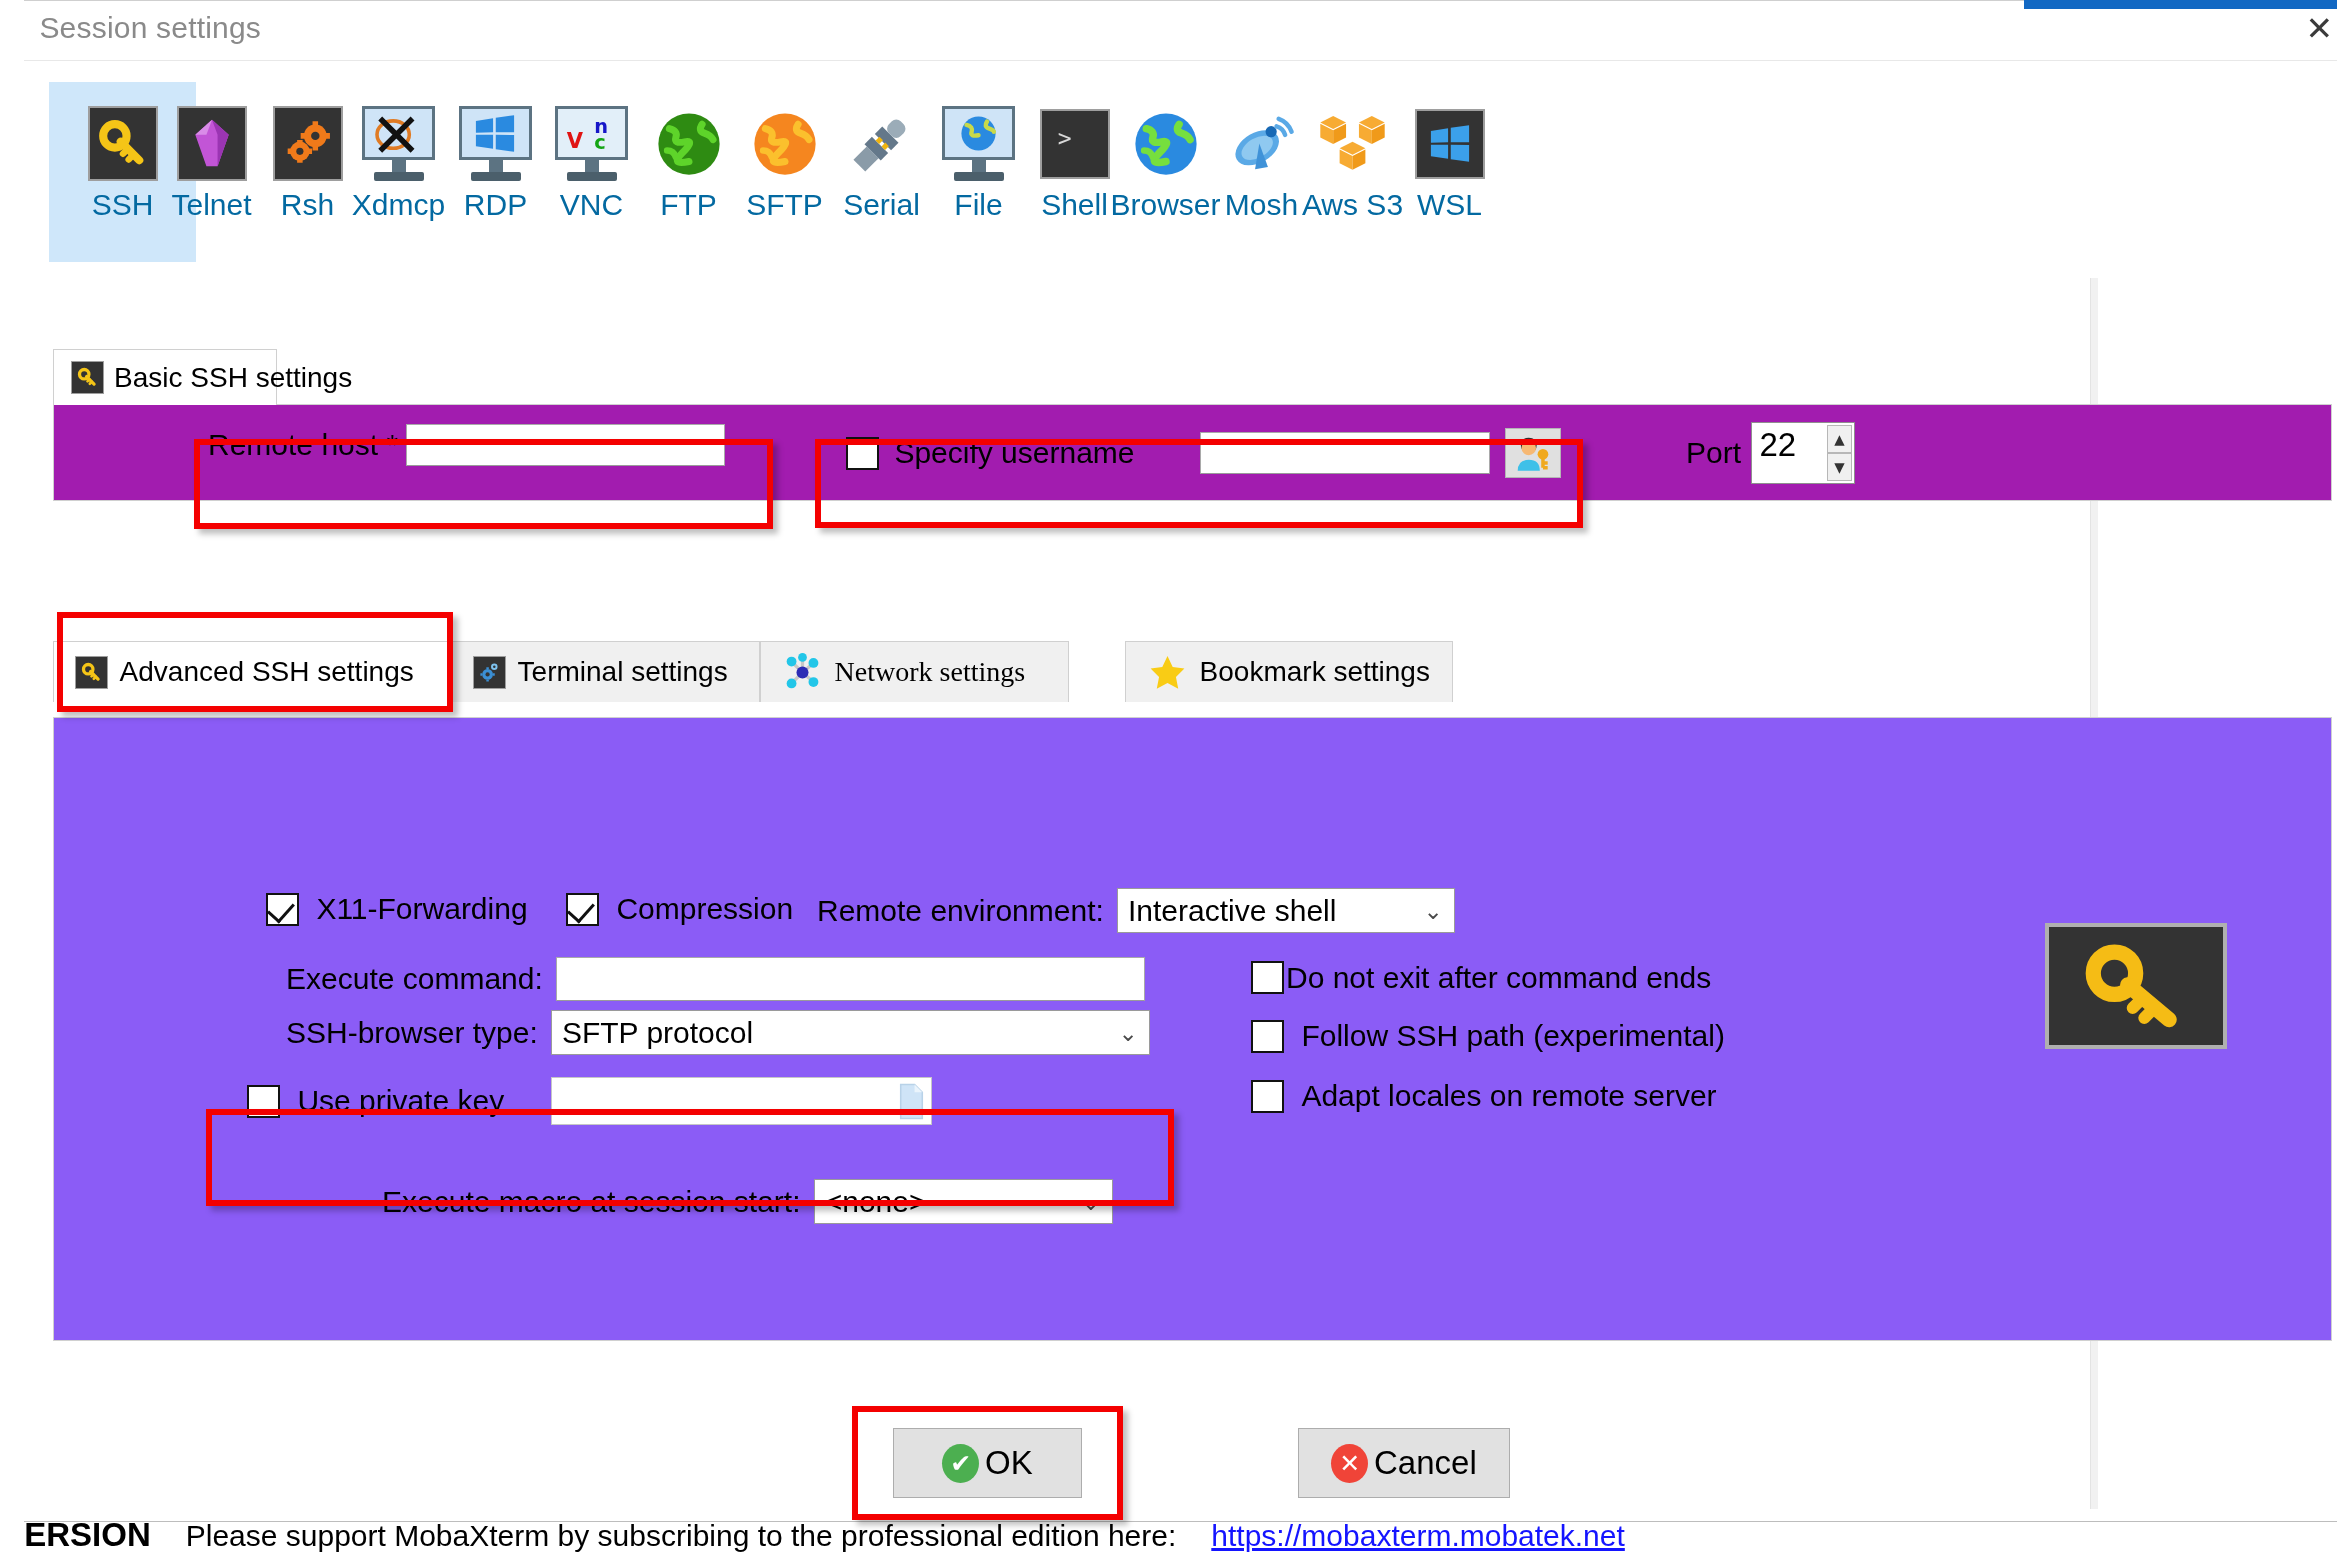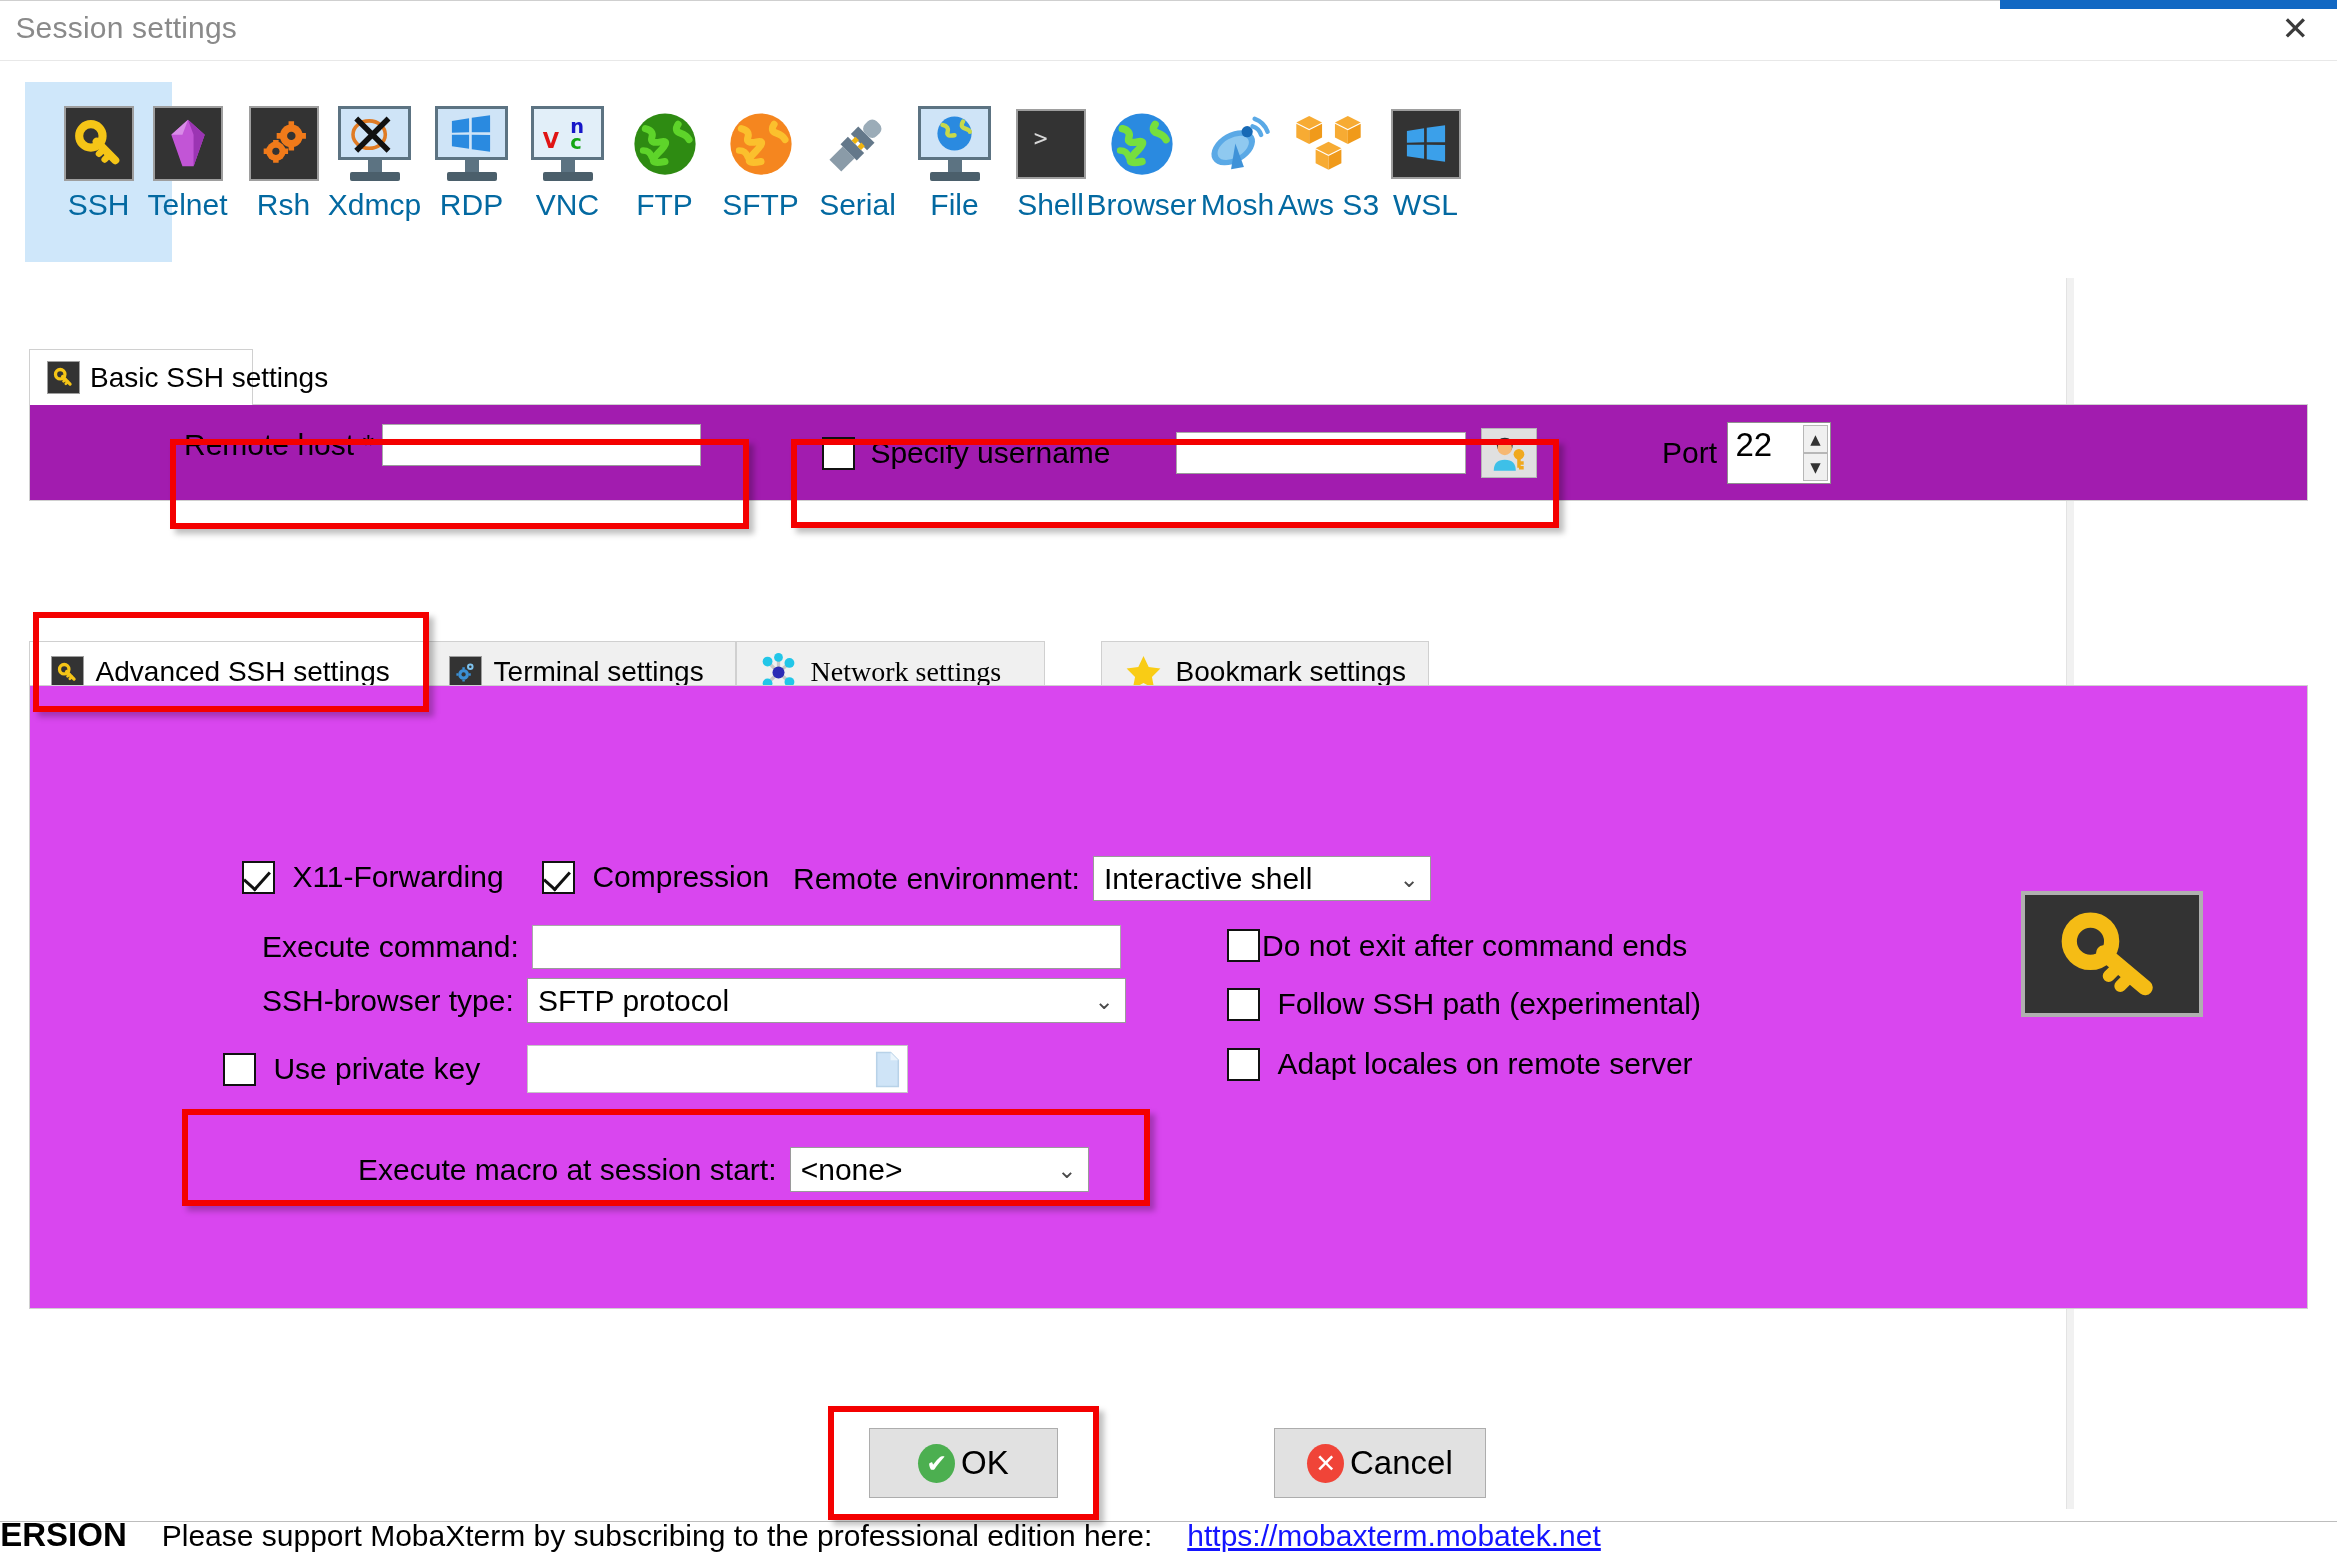--- a/index.html
+++ b/index.html
@@ -10,20 +10,21 @@
     background: #ffffff;
     font-family: "Liberation Sans", sans-serif;
   }
 
   
   #window {
     position: relative;
     width: 2076px; height: 1560px;
     background: #ffffff;
     border-top: 1.9px solid #cfcfcf;
+    margin-left: 24px;
   }
 
   
   #titlebar {
     position: absolute; left: 0; top: 0;
     width: 2338px; height: 60px;
     background: #ffffff;
     border-bottom: 1px solid #e8e8e8;
   }
   #title-text {
@@ -152,23 +153,23 @@
   }
   .stab {
     position: absolute; top: 0; height: 61px;
     display: flex; align-items: center; gap: 11.6px;
     padding: 0 21px;
     background: #f0f0f0; border: 1px solid #d0d0d0; border-bottom: none;
     font-size: 28px; color: #000; white-space: nowrap;
   }
   .stab.active { background: #ffffff; }
   #adv-panel {
-    position: absolute; left: 29px; top: 684px;
+    position: absolute; left: 29px; top: 716px;
     width: 2279px; height: 624px;
-    background: #d946ef; border: 1px solid #d0d0d0;
+    background: #8b5cf6; border: 1px solid #d0d0d0;
   }
 
   
   .combo {
     height: 45px; background: #fff; border: 1px solid #9a9a9a;
     display: flex; align-items: center; justify-content: space-between;
     padding: 0 11.6px 0 9.7px; font-size: 30px; color: #000;
   }
   .chev { font-size: 23px; color: #4a4a4a; font-family: "DejaVu Sans", sans-serif; }
 

